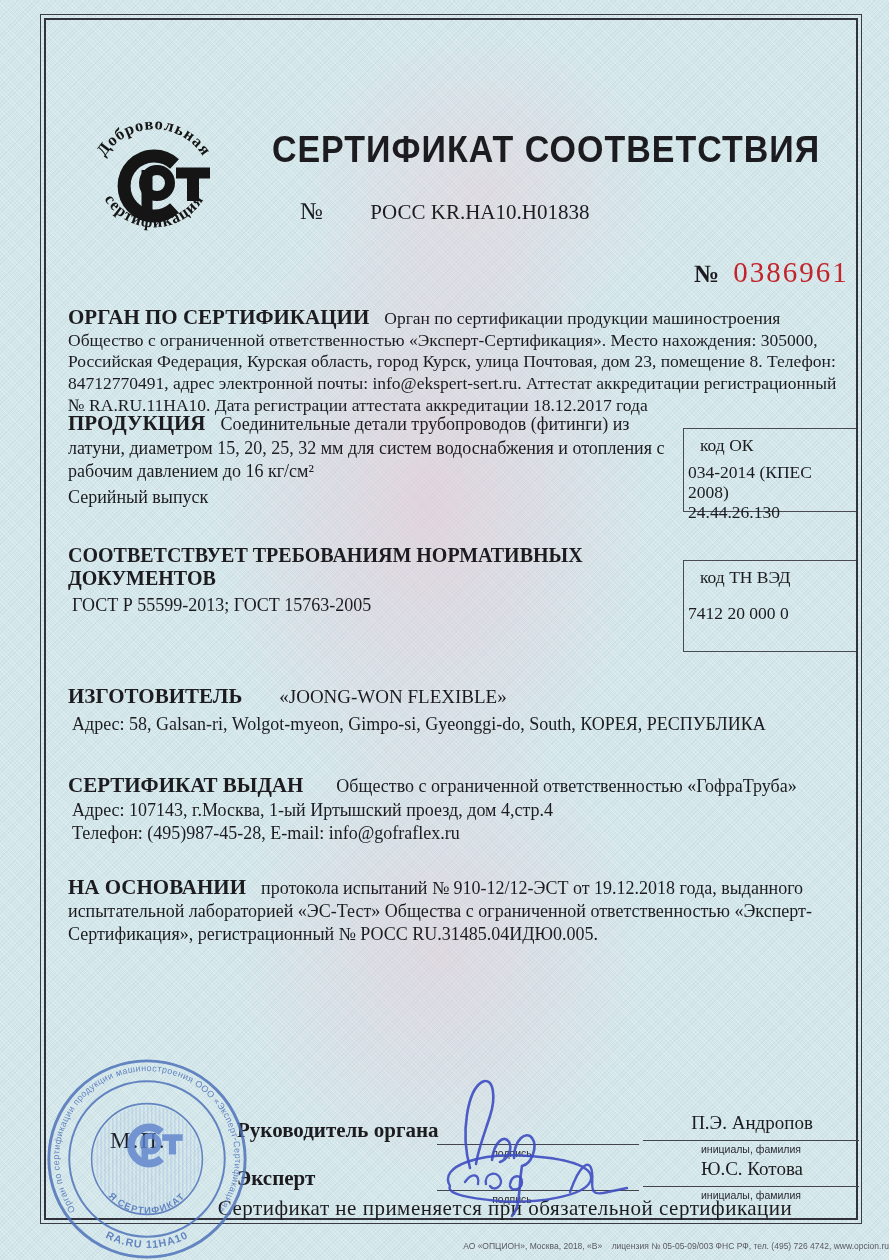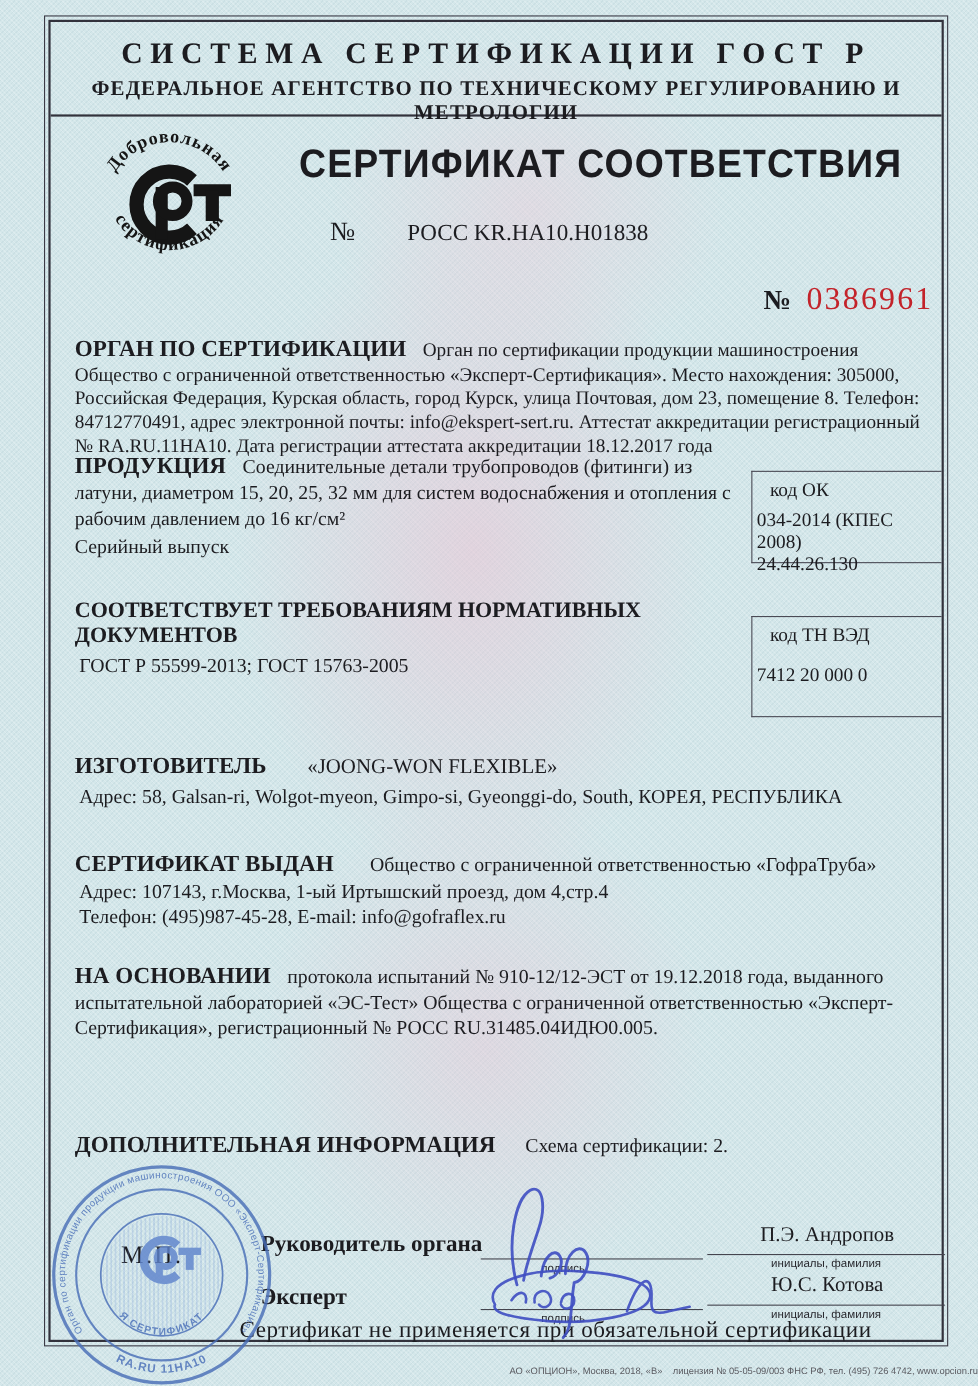--- a/index.html
+++ b/index.html
@@ -93,24 +93,20 @@
     font-family:"Liberation Sans", sans-serif; font-size:8.5px; color:#5a5a60; white-space:pre; }
 </style>
 </head>
 <body>
 
 <div class="page">
 
   <div class="frame">
     <div class="frame-inner">
 
-      <div class="header">
-        <div class="h1">СИСТЕМА СЕРТИФИКАЦИИ ГОСТ Р</div>
-        <div class="h2">ФЕДЕРАЛЬНОЕ АГЕНТСТВО ПО ТЕХНИЧЕСКОМУ РЕГУЛИРОВАНИЮ И МЕТРОЛОГИИ</div>
-      </div>
 
       <svg class="logo" viewBox="-74 -74 148 148">
         <defs>
           <path id="logoTop" d="M -57 12 A 58 58 0 1 1 57 12"></path>
           <path id="logoBot" d="M -57 -6 A 58 58 0 0 0 57 -6"></path>
         </defs>
         <text font-size="16.5" font-weight="bold" fill="#151515" font-family="Liberation Serif, serif" letter-spacing="1">
           <textPath href="#logoTop" startOffset="50%" text-anchor="middle">Добровольная</textPath>
         </text>
         <text font-size="16.5" font-weight="bold" fill="#151515" font-family="Liberation Serif, serif" letter-spacing="1">
@@ -169,21 +165,20 @@
       </div>
 
       <div class="sec issued">
         <div class="first"><span class="rh">СЕРТИФИКАТ ВЫДАН</span><span class="nm">Общество с ограниченной ответственностью «ГофраТруба»</span></div>
         <div>Адрес: 107143, г.Москва, 1-ый Иртышский проезд, дом 4,стр.4</div>
         <div>Телефон: (495)987-45-28, E-mail: info@gofraflex.ru</div>
       </div>
 
       <p class="sec basis"><span class="rh">НА ОСНОВАНИИ</span><span>протокола испытаний № 910-12/12-ЭСТ от 19.12.2018 года, выданного испытательной лабораторией «ЭС-Тест» Общества с ограниченной ответственностью «Эксперт-Сертификация», регистрационный № РОСС RU.31485.04ИДЮ0.005.</span></p>
 
-      <div class="sec additional"><span class="rh">ДОПОЛНИТЕЛЬНАЯ ИНФОРМАЦИЯ</span><span class="t">Схема сертификации: 2.</span></div>
 
     </div>
   </div>
 
   <div class="mp">М.П.</div>
 
   <svg class="stamp" viewBox="-106 -106 212 212">
     <defs>
       <path id="stampRing" d="M -64 64 A 90.5 90.5 0 1 1 64 64"></path>
       <path id="stampBottom" d="M -62 67 A 90.5 90.5 0 0 0 62 67"></path>

